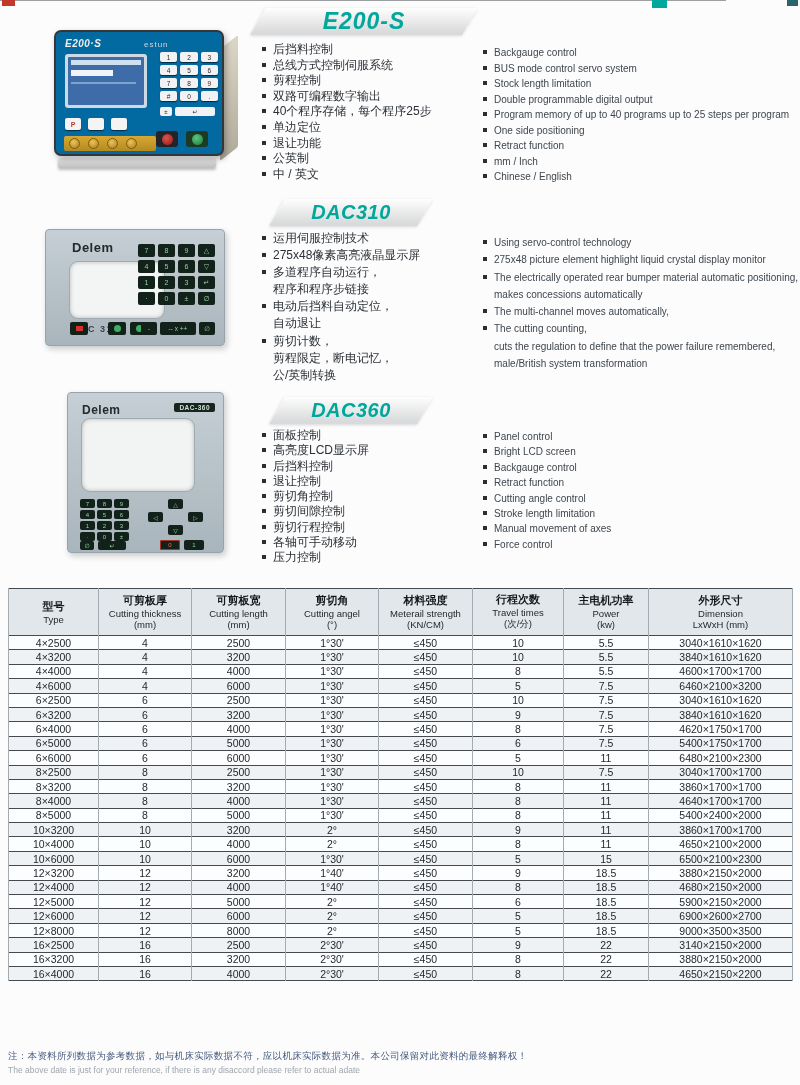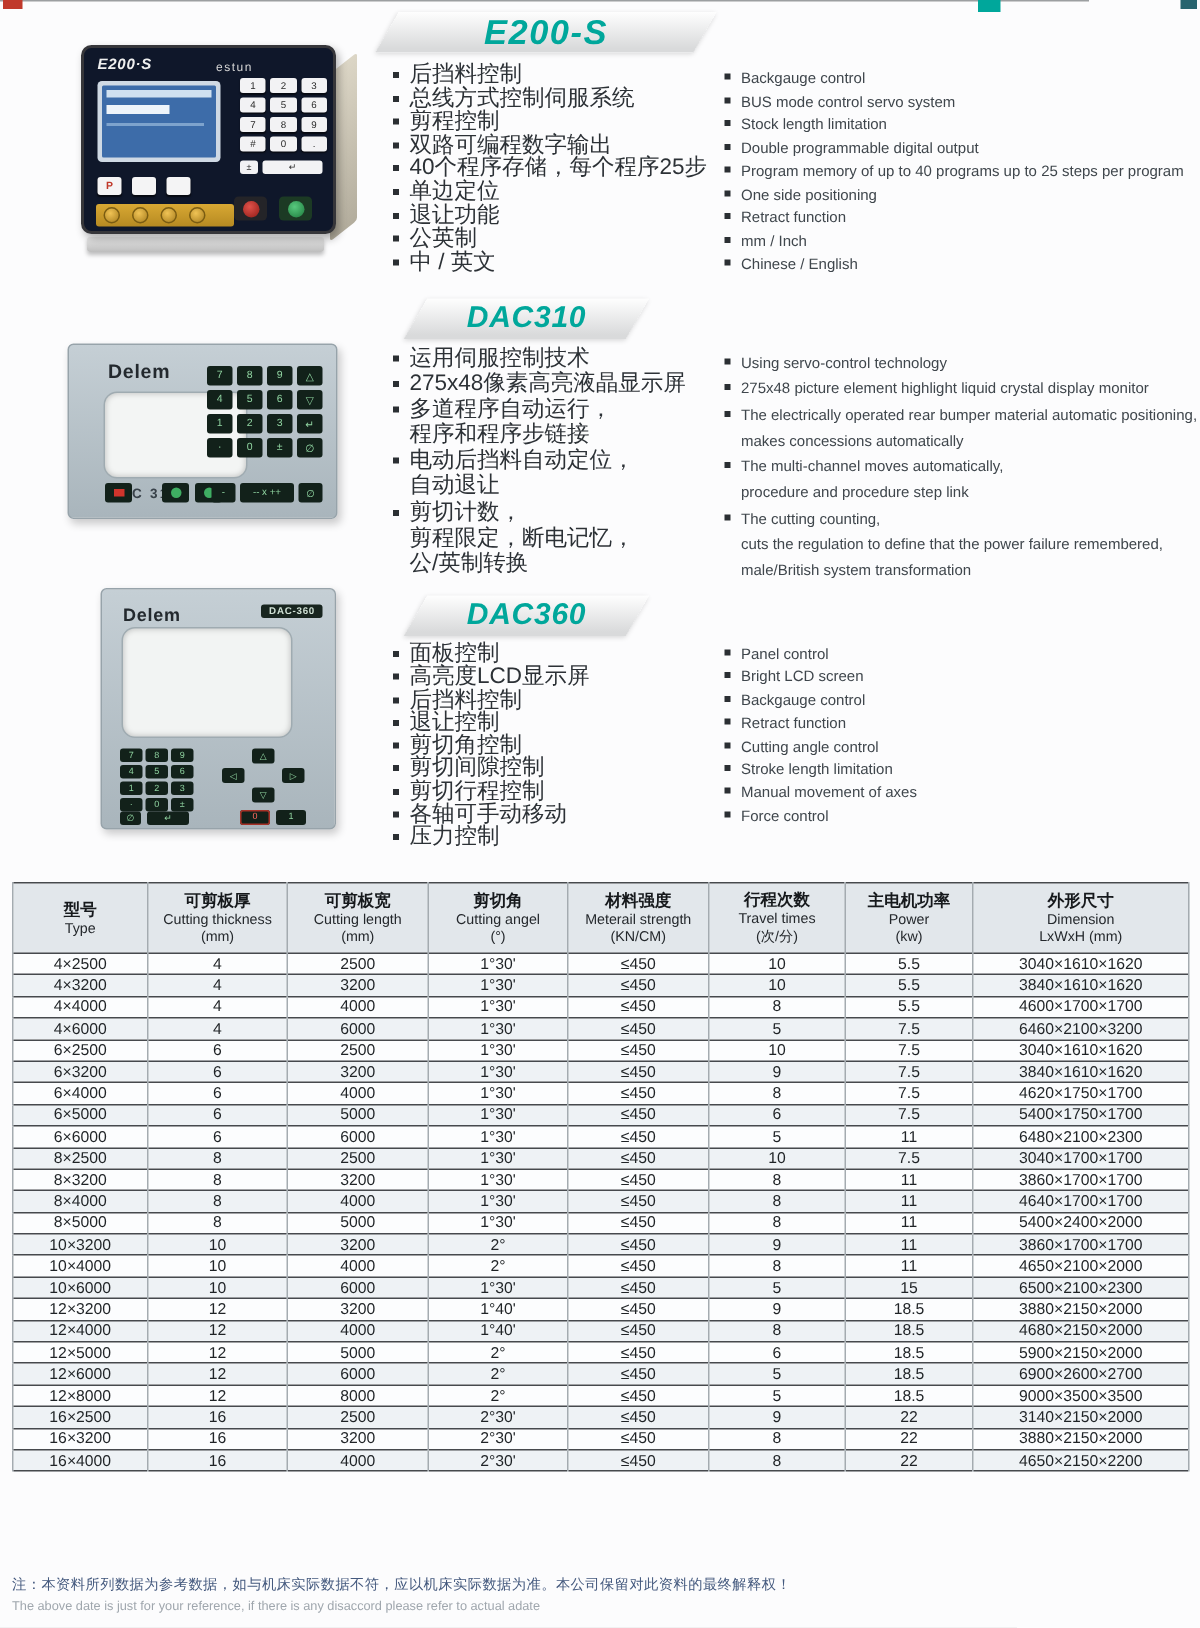--- a/index.html
+++ b/index.html
@@ -19,40 +19,40 @@
   .band::before { content:""; position:absolute; inset:0; background:linear-gradient(180deg,#fefefe,#d9dadb 90%); transform:skewX(-30deg); box-shadow:0 1px 3px rgba(0,0,0,.15); }
   .band-title { position:relative; display:block; text-align:center; font-weight:bold; font-style:italic; color:#00a79b; line-height:27px; }
   .b1 { left:258px; top:8px;  width:212px; }
   .b2 { left:277px; top:199px; width:148px; }
   .b3 { left:277px; top:397px; width:148px; }
   .b1 .band-title { font-size:23px; letter-spacing:1px; }
   .b2 .band-title, .b3 .band-title { font-size:20px; letter-spacing:.5px; }
 
   
   .feat { list-style:none; position:absolute; }
-  .feat.cn { font-size:15px; color:#2c3136; }
+  .feat.cn { font-size:12px; color:#2c3136; }
   .feat.en { font-size:10px; color:#3f464c; }
   .fl { white-space:nowrap; }
   .fl.first::before { content:""; display:inline-block; width:4px; height:4px; background:#2b2f33; margin-right:7px; vertical-align:2px; }
   .fl.cont { padding-left:11px; }
   .f-e1c { left:262px; top:42px;  width:215px; line-height:15.6px; }
   .f-e1e { left:483px; top:45px;  width:315px; line-height:15.5px; }
   .f-d3c { left:262px; top:230px; width:215px; line-height:17.1px; }
   .f-d3e { left:483px; top:234px; width:315px; line-height:17.3px; }
   .f-d6c { left:262px; top:428px; width:215px; line-height:15.3px; }
   .f-d6e { left:483px; top:429px; width:315px; line-height:15.4px; }
 
   
   .key { display:flex; align-items:center; justify-content:center; }
 
   
   .dev1 { position:absolute; left:52px; top:28px; width:186px; height:140px; }
   .dev1-side3d { position:absolute; right:0; top:14px; width:18px; height:112px; background:linear-gradient(#dcd6c6,#b3ad9d); transform:skewY(-38deg); border-radius:2px; }
   .dev1-base { position:absolute; bottom:0; left:6px; right:22px; height:10px; background:linear-gradient(#ececec,#bdbdbd); border-radius:2px; box-shadow:0 2px 3px rgba(0,0,0,.25); }
-  .dev1-panel { position:absolute; left:2px; top:2px; width:170px; height:126px; background:#0f172a; border:2px solid #36363a; border-radius:7px; z-index:2; box-shadow:2px 3px 6px rgba(0,0,0,.3); }
+  .dev1-panel { position:absolute; left:2px; top:2px; width:170px; height:126px; background:#0369a1; border:2px solid #36363a; border-radius:7px; z-index:2; box-shadow:2px 3px 6px rgba(0,0,0,.3); }
   .dev1-model { position:absolute; left:9px; top:6px; font-size:10px; font-weight:bold; font-style:italic; color:#efefef; letter-spacing:.5px; }
   .dev1-brand { position:absolute; left:88px; top:8px; font-size:8px; color:#d5d5d5; letter-spacing:1px; }
   .dev1-screenframe { position:absolute; left:9px; top:22px; width:82px; height:54px; background:#cfd9e4; border-radius:3px; padding:3px; }
   .dev1-lcd { position:relative; width:100%; height:100%; background:#3d6ca9; border-radius:1px; overflow:hidden; }
   .dev1-lcd i { position:absolute; display:block; }
   .lcd-r1 { top:3px; left:3px; right:3px; height:5px; background:#cfe0f0; }
   .lcd-r2 { top:13px; left:3px; width:42px; height:6px; background:#eef4fa; }
   .lcd-r3 { top:25px; left:3px; right:8px; height:2px; background:#7ea3cd; }
   .dev1-keys { position:absolute; left:104px; top:20px; width:58px; display:grid; grid-template-columns:repeat(3,1fr); gap:3px; }
   .dev1-keys .key { height:10px; background:#f2f2f4; color:#2a2a2a; font-size:6.5px; border-radius:2px; box-shadow:0 1px 1px rgba(0,0,0,.6); }
@@ -321,21 +321,20 @@
         </li>
         <li>
           <div class="fl first">275x48 picture element highlight liquid crystal display monitor</div>
         </li>
         <li>
           <div class="fl first">The electrically operated rear bumper material automatic positioning,</div>
           <div class="fl cont">makes concessions automatically</div>
         </li>
         <li>
           <div class="fl first">The multi-channel moves automatically,</div>
-          <div class="fl cont">procedure and procedure step link</div>
         </li>
         <li>
           <div class="fl first">The cutting counting,</div>
           <div class="fl cont">cuts the regulation to define that the power failure remembered,</div>
           <div class="fl cont">male/British system transformation</div>
         </li>
       </ul>
   </section>
 
   <section>

